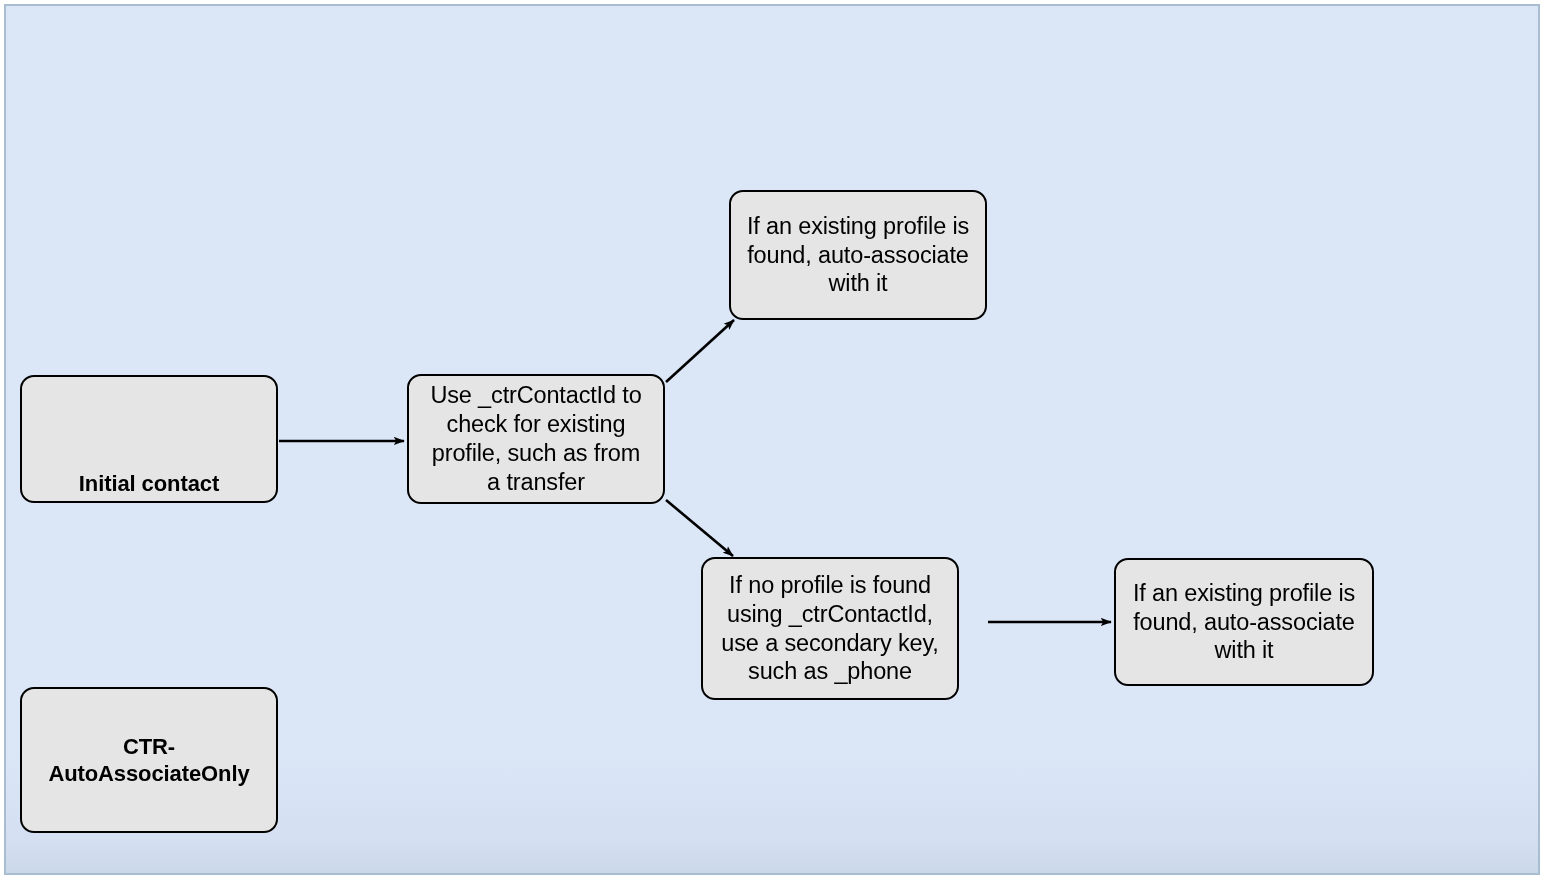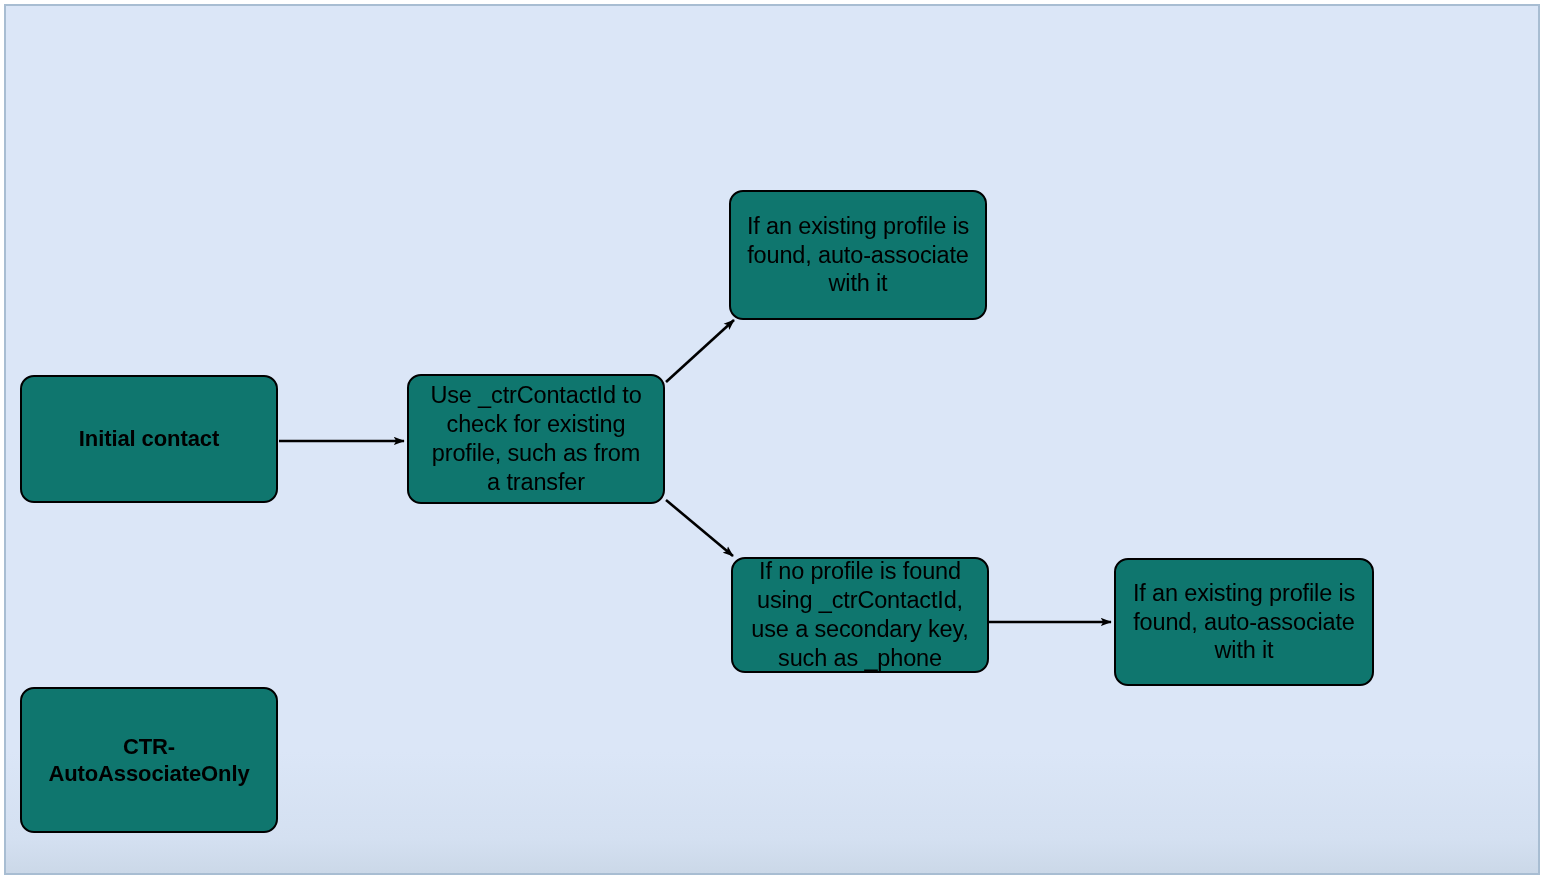--- a/index.html
+++ b/index.html
@@ -31,21 +31,21 @@
     position: absolute;
     left: 0;
     top: 0;
     width: 1544px;
     height: 879px;
     pointer-events: none;
   }
   .node {
     position: absolute;
     box-sizing: border-box;
-    background: #0f766e;
+    background: #e5e5e5;
     border: 2.2px solid #000000;
     border-radius: 14px;
     display: flex;
     align-items: center;
     justify-content: center;
     text-align: center;
     color: #000000;
     padding: 4px 8px;
   }
   .node .label {
@@ -79,38 +79,38 @@
     </defs>
 
     <g stroke="#000000" stroke-width="2.6" fill="none" marker-end="url(#arrowhead)">
       <line x1="279" y1="441" x2="404" y2="441"></line>
       <line x1="666" y1="382" x2="734" y2="320"></line>
       <line x1="666" y1="500" x2="733" y2="556"></line>
       <line x1="988" y1="622" x2="1111" y2="622"></line>
     </g>
   </svg>
 
-  <div class="node bold" style="left:20px; top:375px; width:258px; height:128px;">
+  <div class="node bold" style="left:20px; top:375px; width:258px; height:128px;align-items:flex-end;">
     <span class="label">Initial contact</span>
   </div>
 
   <div class="node normal" style="left:407px; top:374px; width:258px; height:130px;">
     <span class="label">Use _ctrContactId to
 check for existing
 profile, such as from
 a transfer</span>
   </div>
 
   <div class="node normal" style="left:729px; top:190px; width:258px; height:130px;">
     <span class="label">If an existing profile is
 found, auto-associate
 with it</span>
   </div>
 
-  <div class="node normal" style="left:731px; top:557px; width:258px; height:116px;">
+  <div class="node normal" style="left:701px; top:557px; width:258px; height:143px;">
     <span class="label">If no profile is found
 using _ctrContactId,
 use a secondary key,
 such as _phone</span>
   </div>
 
   <div class="node normal" style="left:1114px; top:558px; width:260px; height:128px;">
     <span class="label">If an existing profile is
 found, auto-associate
 with it</span>

